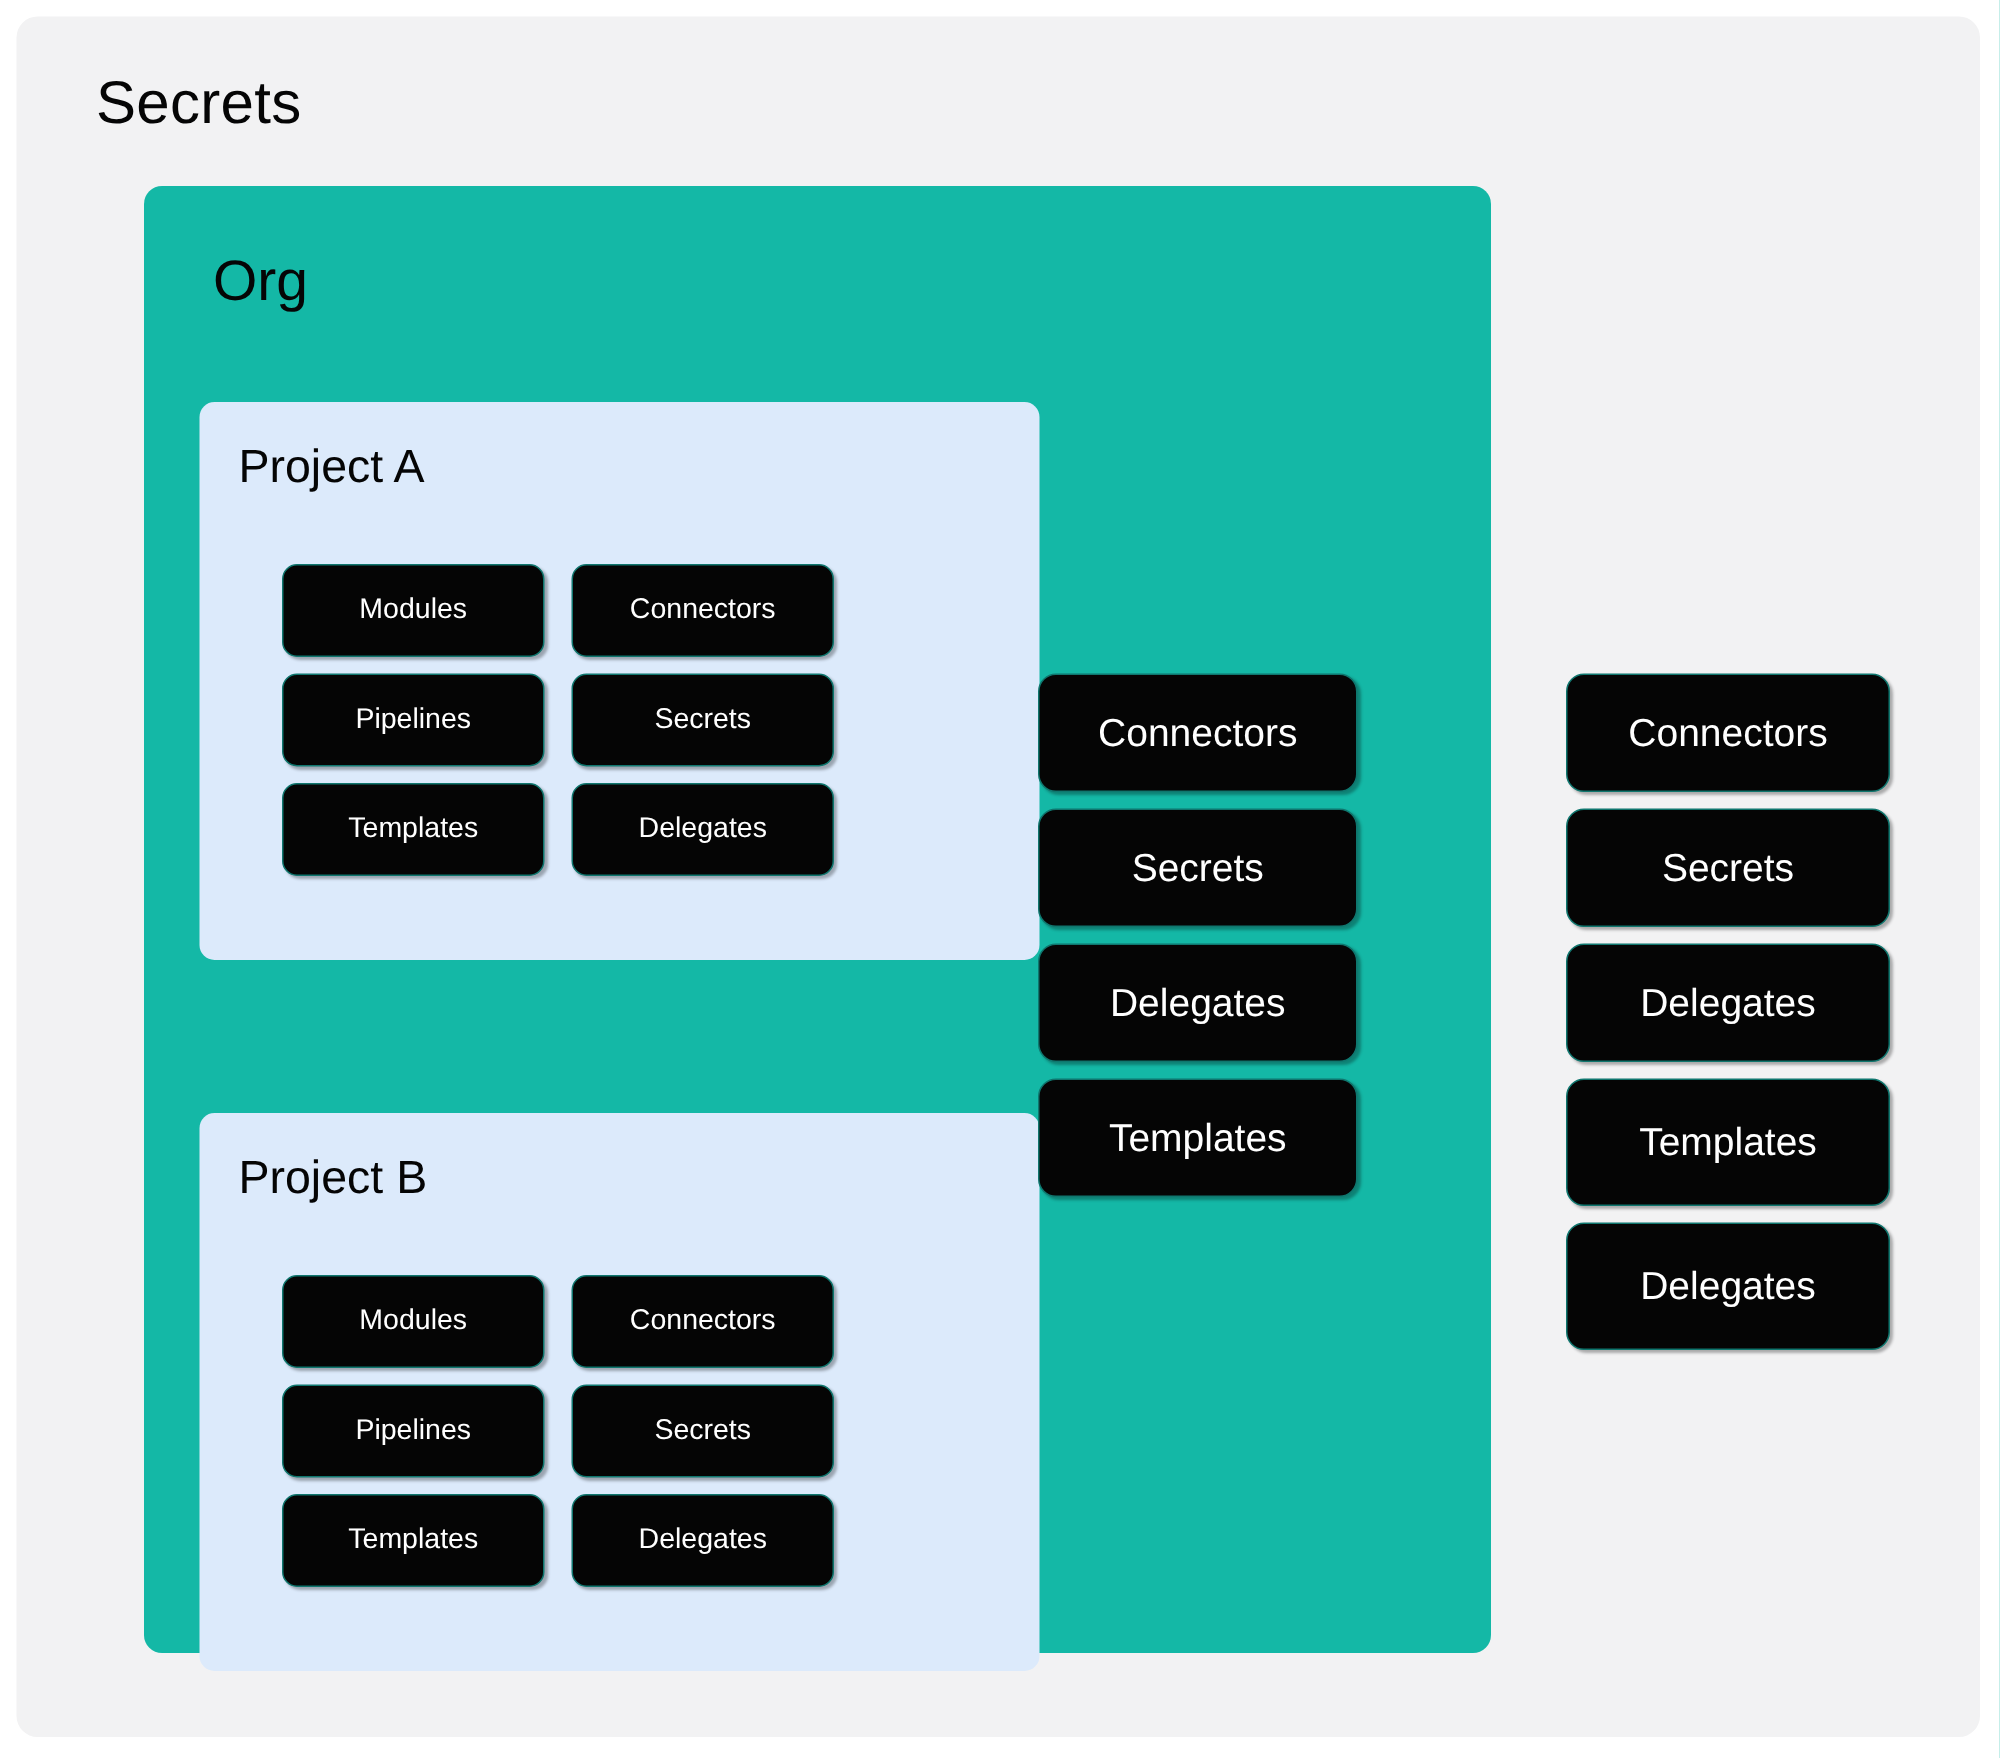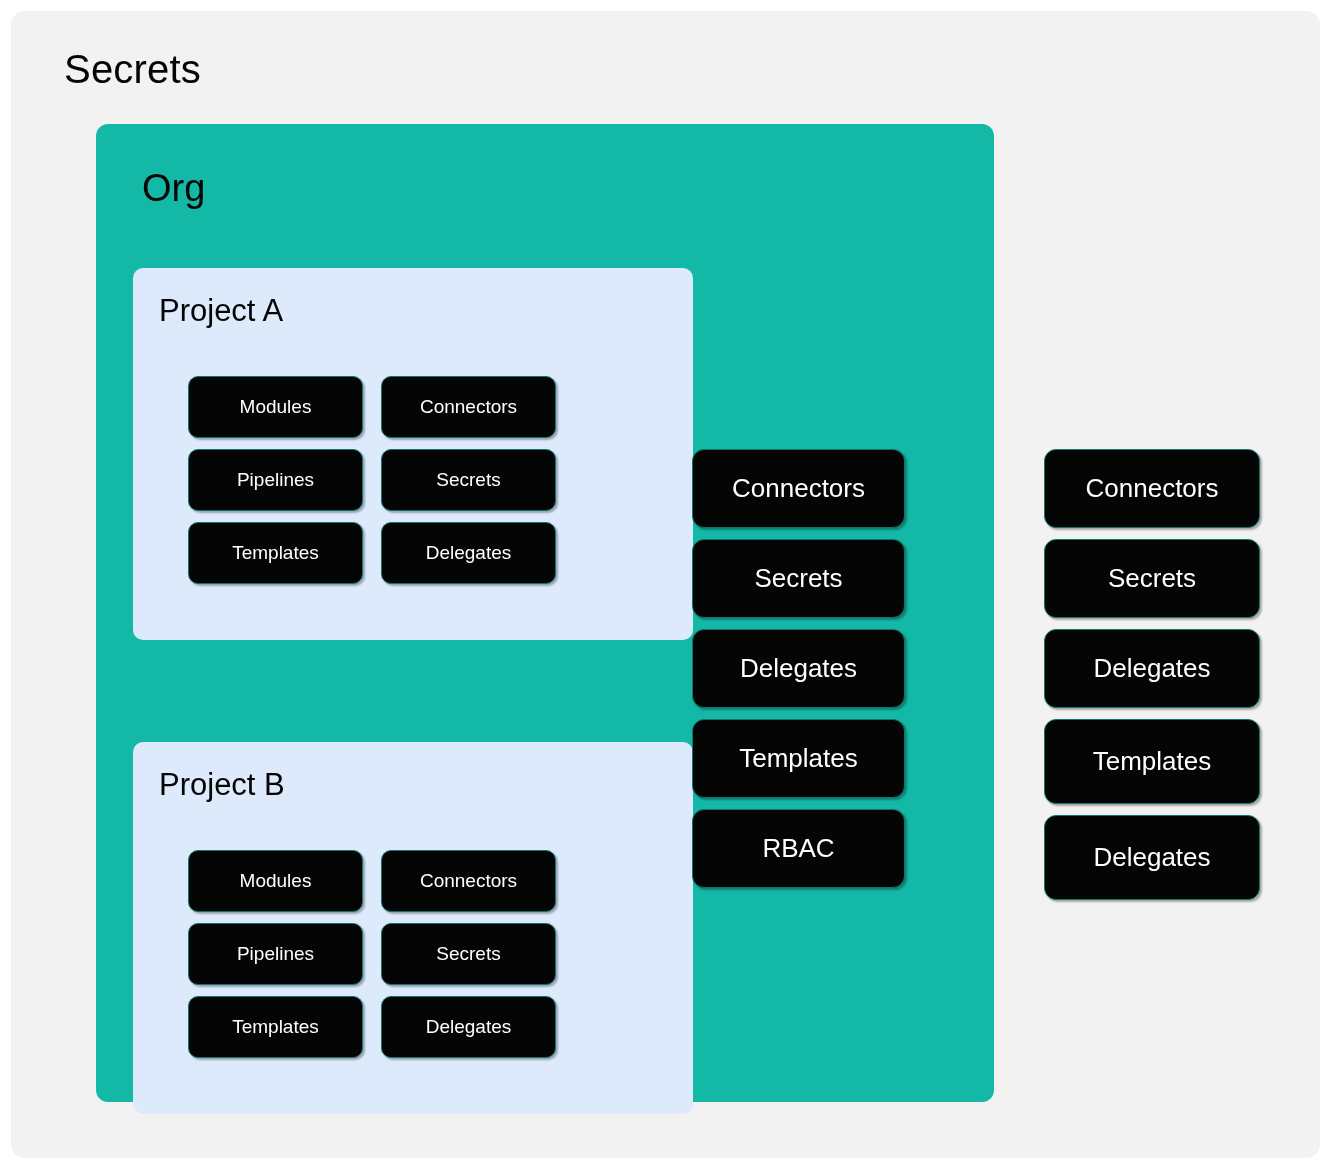--- a/index.html
+++ b/index.html
@@ -174,21 +174,20 @@
       </div>
     </div>
 
   </div>
 
   <div class="chip-column" id="org-chip-column">
     <div class="chip column-chip">Connectors</div>
     <div class="chip column-chip">Secrets</div>
     <div class="chip column-chip">Delegates</div>
     <div class="chip column-chip">Templates</div>
-    <div class="chip column-chip">RBAC</div>
   </div>
 
   <div class="chip-column" id="account-chip-column">
     <div class="chip column-chip">Connectors</div>
     <div class="chip column-chip">Secrets</div>
     <div class="chip column-chip">Delegates</div>
     <div class="chip column-chip">Templates</div>
     <div class="chip column-chip">Delegates</div>
   </div>
 

